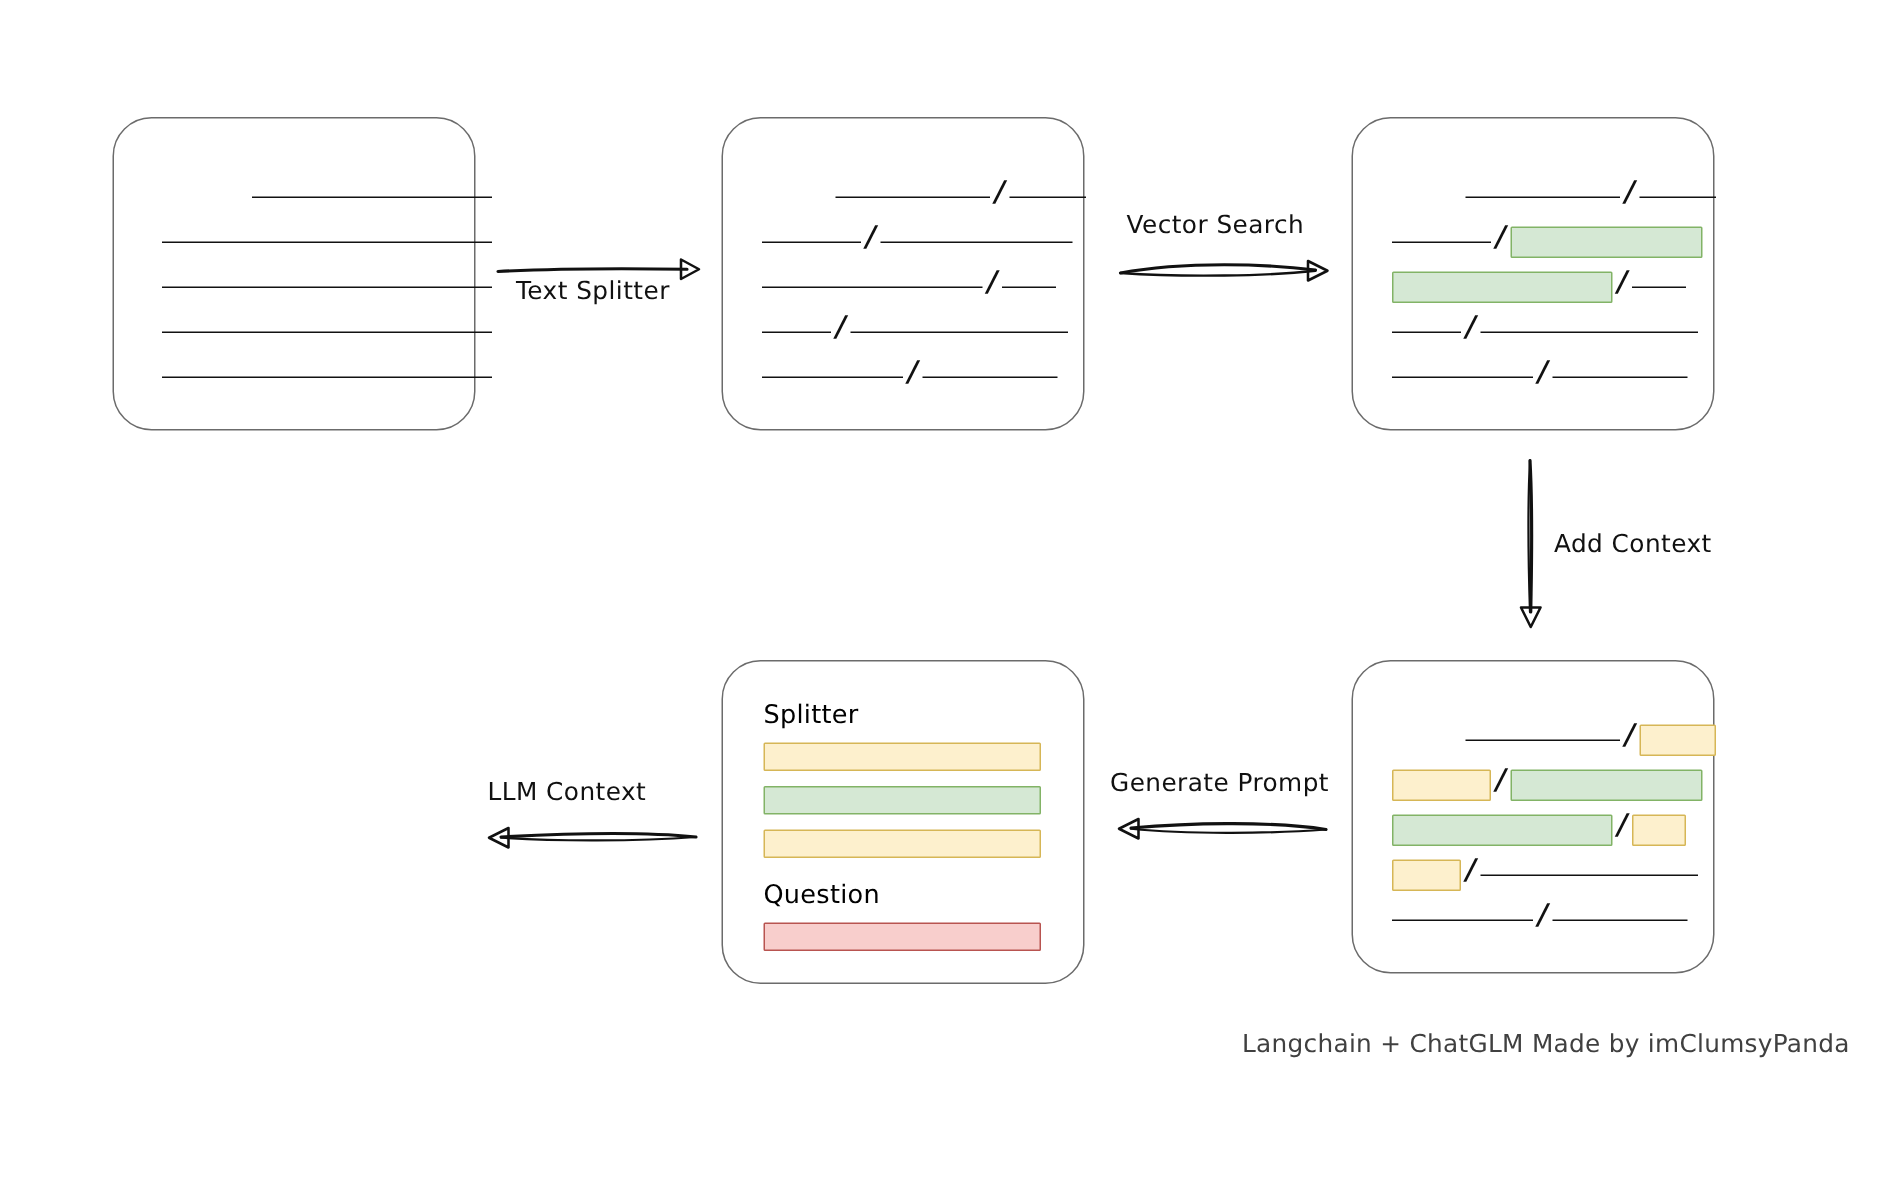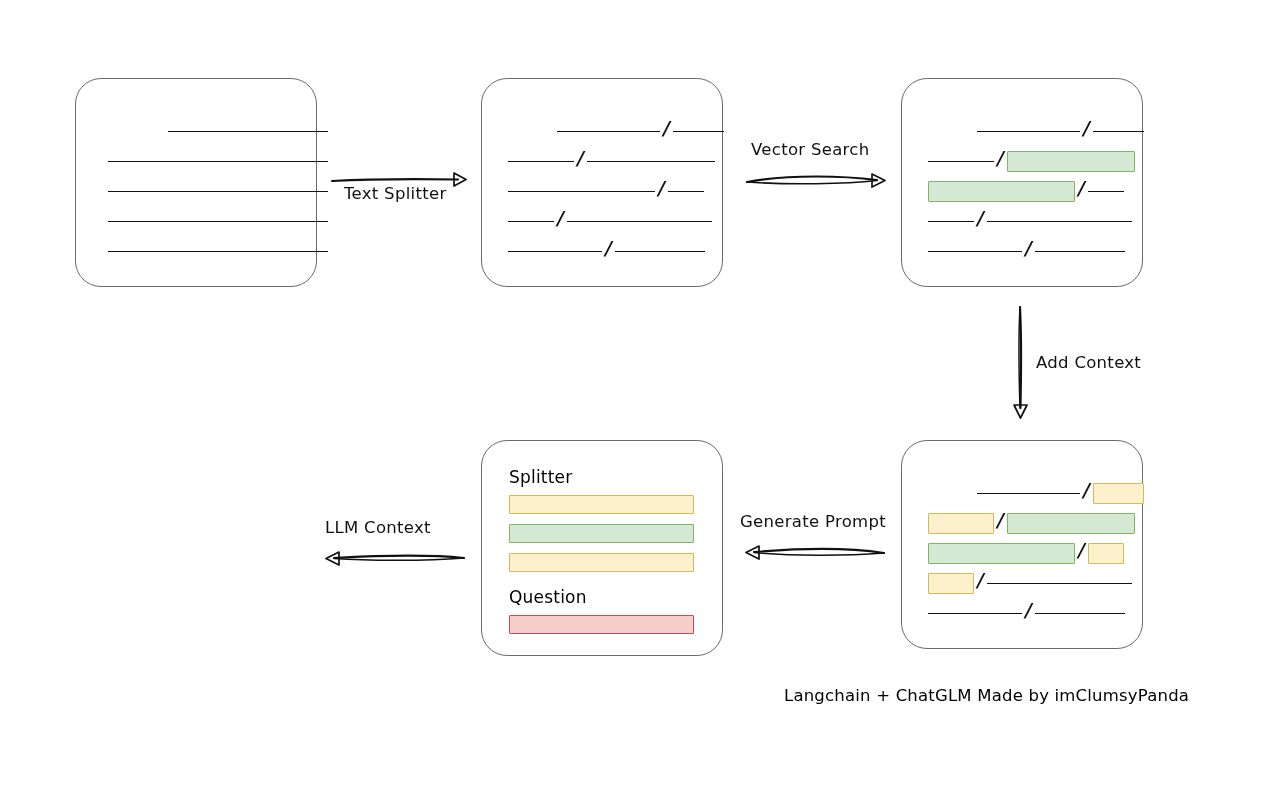--- a/index.html
+++ b/index.html
@@ -107,21 +107,22 @@
     color: #111;
   }
   .arrow-svg { position:absolute; overflow: visible; }
 
   .caption {
     position: absolute;
     font-family: "DejaVu Sans", sans-serif;
     font-size: 16.5px;
     letter-spacing: .2px;
     white-space: nowrap;
-    color: #000000;
+    color: #404040;
+    margin-left: 44px;
   }
 </style>
 </head>
 <body>
 
 <div class="stage">
 
   <div class="card" style="left:75px; top:78px; width:242px; height:209px;">
     <div class="rows">
         <div class="row" style="top: 42px; left: 92px; right: auto;">

